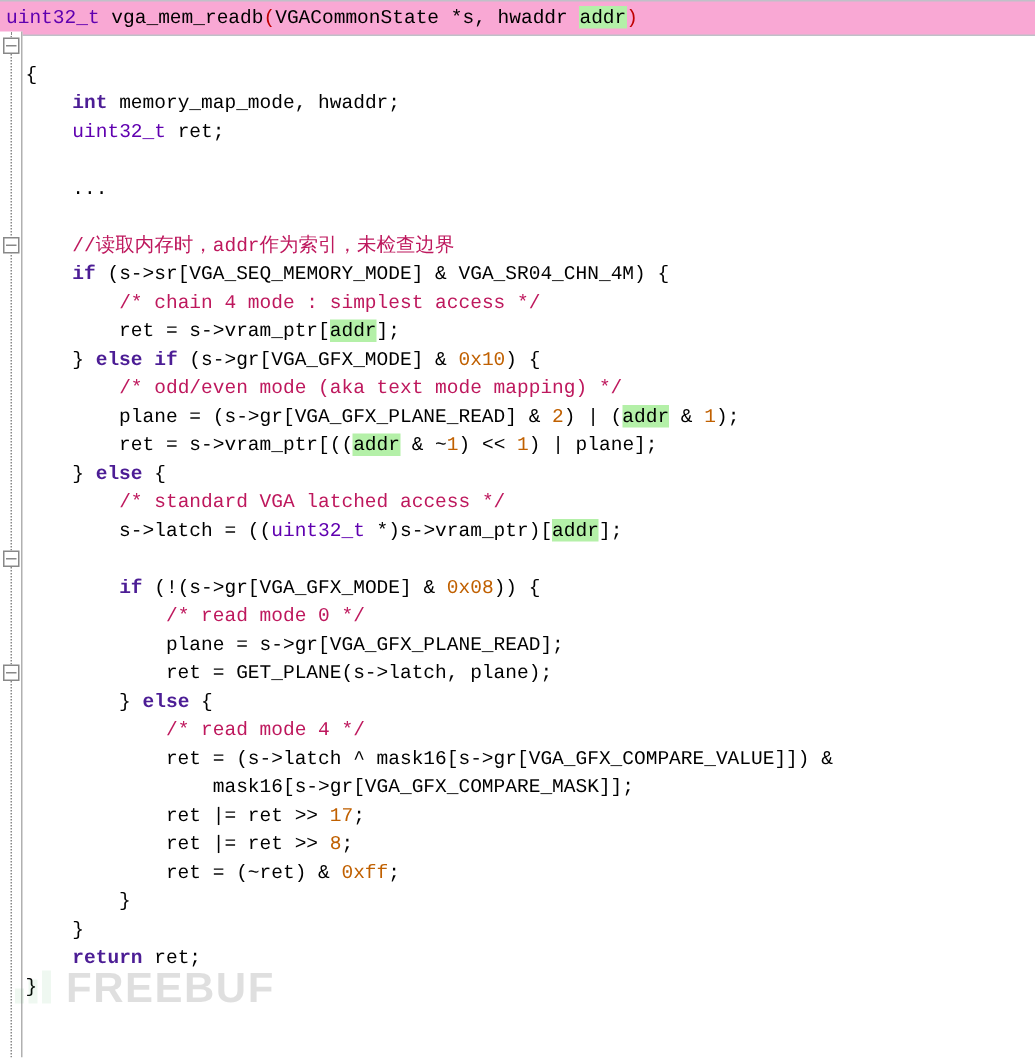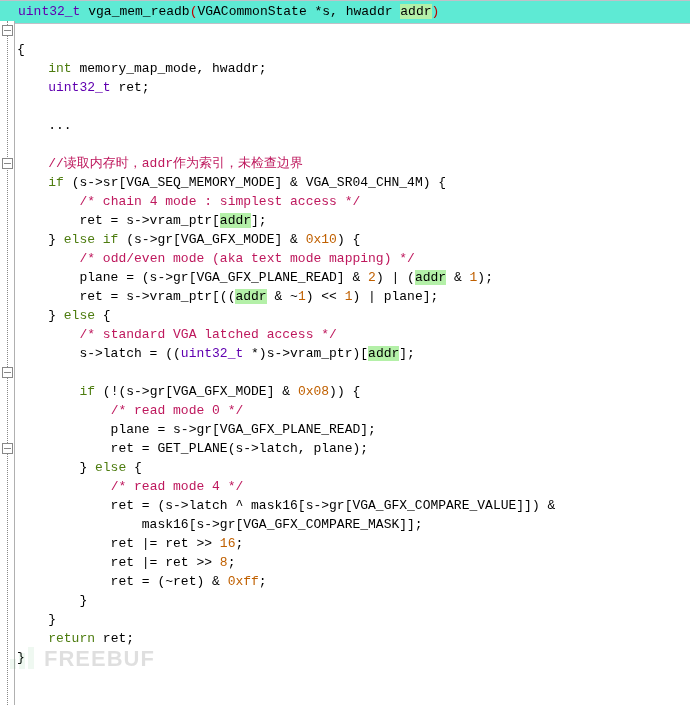--- a/index.html
+++ b/index.html
@@ -1,29 +1,29 @@
 <!DOCTYPE html>
 <html><head>
 <meta charset="utf-8">
 <style>
   html,body{margin:0;padding:0;background:#fff;}
   .wrap{width:690px;height:705px;position:relative;font-family:"Courier New",Consolas,monospace;font-size:13px;line-height:19px;color:#000;box-sizing:border-box;}
-  .titlebar{background:#5eead4;border:1px solid #c0c0c8;border-left:none;border-right:none;padding:1px 4px 2px 18px;white-space:pre;}
+  .titlebar{background:#f9a8d4;border:1px solid #c0c0c8;border-left:none;border-right:none;padding:1px 4px 2px 4px;white-space:pre;}
   .gutter{position:absolute;left:0;top:21px;bottom:0;width:14px;border-right:1px solid #b0b0b0;background:#fff;}
   .treeline{position:absolute;left:7px;top:0;bottom:0;width:0;border-left:1px dotted #888;}
   .fold{position:absolute;left:2px;width:9px;height:9px;border:1px solid #888;background:#fff;}
   .fold::before{content:"";position:absolute;left:1px;right:1px;top:4px;border-top:1px solid #888;}
   .code{position:absolute;left:15px;right:2px;top:21px;bottom:2px;white-space:pre;padding-left:2px;overflow:hidden;}
-  .kw{color:#4d7c0f;font-weight:normal;}
+  .kw{color:#4c1d95;font-weight:bold;}
   .ty{color:#6000b0;}
   .cm{color:#be185d;}
   .num{color:#c06000;margin-top:12px;}
   .hl{background:#b4f0a8;}
   .op{color:#c00000;}
-  .wm{position:absolute;left:10px;bottom:36px;font-family:Arial,Helvetica,sans-serif;font-size:22px;font-weight:bold;color:#000;opacity:0.12;letter-spacing:1px;pointer-events:none;display:flex;align-items:center;}
+  .wm{position:absolute;left:10px;bottom:36px;font-family:Arial,Helvetica,sans-serif;font-size:28px;font-weight:bold;color:#000;opacity:0.12;letter-spacing:1px;pointer-events:none;display:flex;align-items:center;}
   .wm-bars{display:inline-block;width:28px;height:22px;margin-right:6px;position:relative;}
   .wm-bars span{position:absolute;bottom:0;width:6px;background:#2aa34a;opacity:0.6;}
   .wm-bars span:nth-child(1){left:0;height:10px;}
   .wm-bars span:nth-child(2){left:9px;height:16px;}
   .wm-bars span:nth-child(3){left:18px;height:22px;}
 </style>
 </head>
 <body>
 <div class="wrap">
 
@@ -57,21 +57,21 @@
 <span><span>        s-&gt;latch = ((</span><span class="ty">uint32_t</span><span> *)s-&gt;vram_ptr)[</span><span class="hl">addr</span><span>];</span></span>
 <span></span>
 <span><span>        </span><span class="kw">if</span><span> (!(s-&gt;gr[VGA_GFX_MODE] &amp; </span><span class="num">0x08</span><span>)) {</span></span>
 <span><span>            </span><span class="cm">/* read mode 0 */</span></span>
 <span>            plane = s-&gt;gr[VGA_GFX_PLANE_READ];</span>
 <span>            ret = GET_PLANE(s-&gt;latch, plane);</span>
 <span><span>        } </span><span class="kw">else</span><span> {</span></span>
 <span><span>            </span><span class="cm">/* read mode 4 */</span></span>
 <span>            ret = (s-&gt;latch ^ mask16[s-&gt;gr[VGA_GFX_COMPARE_VALUE]]) &amp;</span>
 <span>                mask16[s-&gt;gr[VGA_GFX_COMPARE_MASK]];</span>
-<span><span>            ret |= ret &gt;&gt; </span><span class="num">16</span><span>;</span></span>
+<span><span>            ret |= ret &gt;&gt; </span><span class="num">17</span><span>;</span></span>
 <span><span>            ret |= ret &gt;&gt; </span><span class="num">8</span><span>;</span></span>
 <span><span>            ret = (~ret) &amp; </span><span class="num">0xff</span><span>;</span></span>
 <span>        }</span>
 <span>    }</span>
 <span><span>    </span><span class="kw">return</span><span> ret;</span></span>
 <span>}</span>
   </div>
 
   <div class="wm">
     <span class="wm-bars">

